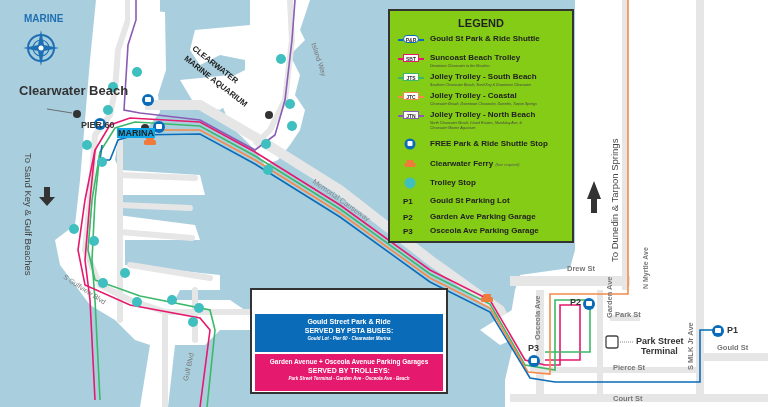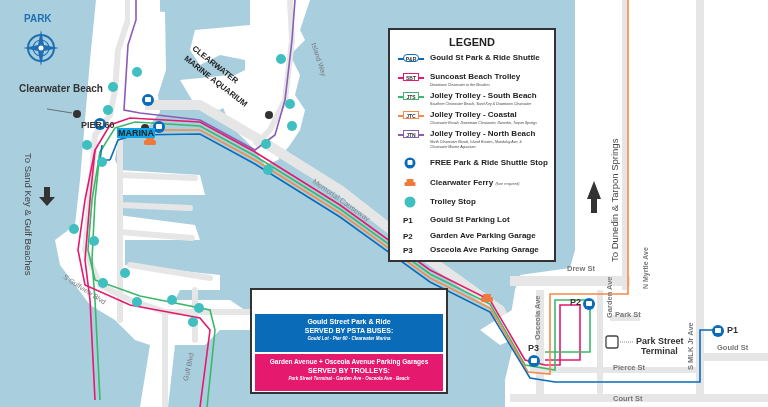--- a/index.html
+++ b/index.html
@@ -1,20 +1,20 @@
 <!DOCTYPE html>
 <html><head>
 <meta charset="utf-8">
 <style>
   html,body{margin:0;padding:0;}
   body{width:768px;height:407px;overflow:hidden;position:relative;background:#a9cfdf;font-family:"Liberation Sans",sans-serif;}
   #map{position:absolute;left:0;top:0;width:768px;height:407px;}
   .lbl{position:absolute;font-family:"Liberation Sans",sans-serif;white-space:nowrap;}
   .bold{font-weight:bold;}
-  .legend{position:absolute;left:388px;top:9px;width:168px;height:234px;background:#ffffff;border:2px solid #333;box-sizing:border-box;margin-top:19px;}
+  .legend{position:absolute;left:388px;top:9px;width:186px;height:234px;background:#84cc16;border:2px solid #333;box-sizing:border-box;}
   .legend-title{position:absolute;left:0;right:0;top:6px;text-align:center;font-weight:bold;font-size:11px;color:#222;}
   .lg-row{position:absolute;left:8px;width:172px;}
   .lg-badge{position:absolute;left:0;width:26px;height:10px;}
   .lg-badge .line{position:absolute;left:0;right:0;top:4px;height:2px;}
   .lg-badge .tag{position:absolute;left:5px;width:16px;height:8px;top:0;border:1.5px solid;background:#fff;font-size:5px;font-weight:bold;text-align:center;line-height:8px;box-sizing:border-box;color:#333;}
   .lg-name{position:absolute;left:32px;top:-1px;font-weight:bold;font-size:8px;color:#222;}
   .lg-desc{position:absolute;left:32px;top:10px;font-size:3.6px;font-style:italic;color:#444;line-height:4.5px;}
   .lg-sym{position:absolute;left:14px;width:12px;height:12px;}
   .lg-sym-text{position:absolute;left:12px;font-weight:bold;font-size:8px;color:#222;}
   .pr-box{position:absolute;left:250px;top:288px;width:198px;height:106px;background:#fff;border:2px solid #333;box-sizing:border-box;}
@@ -157,22 +157,22 @@
     <circle r="13" stroke-width="2"></circle>
       <circle r="8" stroke-width="1.2"></circle>
     <path d="M0 -18 L3 -3 L18 0 L3 3 L0 18 L-3 3 L-18 0 L-3 -3 Z" fill="#1f6fb3" stroke="none"></path>
     <circle r="2.5" fill="#fff" stroke="none"></circle>
   </g>
 
   <path d="M44 187 L50 187 L50 197 L55 197 L47 206 L39 197 L44 197 Z" fill="#333"></path>
   <path d="M591 213 L597 213 L597 199 L601 199 L594 181 L587 199 L591 199 Z" fill="#333"></path>
 </svg>
 
-<div class="lbl bold" style="left:24px;top:13px;font-size:10px;color:#1f6fb3;">PARK</div>
-<div class="lbl bold" style="left:19px;top:83px;font-size:10px;color:#333;">Clearwater Beach</div>
+<div class="lbl bold" style="left:24px;top:13px;font-size:10px;color:#1f6fb3;">MARINE</div>
+<div class="lbl bold" style="left:19px;top:83px;font-size:13px;color:#333;">Clearwater Beach</div>
 <div class="lbl bold" style="left:37px;top:120px;font-size:9px;color:#333;padding-left:44px;">PIER 60</div>
 <div class="lbl bold" style="left:105px;top:128px;font-size:9px;color:#222;background:#0ea5e9;padding:0 1px;margin-left:12px;">MARINA</div>
 <div class="lbl bold" style="left:196px;top:44px;font-size:8px;color:#222;transform:rotate(38deg);transform-origin:0 0;">CLEARWATER</div>
 <div class="lbl bold" style="left:188px;top:54px;font-size:8px;color:#222;transform:rotate(38deg);transform-origin:0 0;">MARINE AQUARIUM</div>
 <div class="lbl" style="left:15px;top:153px;font-size:9.5px;color:#444;transform:rotate(90deg);transform-origin:0 0;left:34px;">To Sand Key &amp; Gulf Beaches</div>
 <div class="lbl" style="left:609px;top:262px;font-size:9.5px;color:#444;transform:rotate(-90deg);transform-origin:0 0;">To Dunedin &amp; Tarpon Springs</div>
 <div class="lbl" style="left:317px;top:42px;font-size:7px;color:#777;transform:rotate(72deg);transform-origin:0 0;">Island Way</div>
 <div class="lbl" style="left:316px;top:177px;font-size:7.5px;color:#888;transform:rotate(35deg);transform-origin:0 0;">Memorial Causeway</div>
 <div class="lbl" style="left:66px;top:273px;font-size:7px;color:#777;transform:rotate(33deg);transform-origin:0 0;">S Gulfview Blvd</div>
 <div class="lbl" style="left:182px;top:380px;font-size:7px;color:#777;transform:rotate(-78deg);transform-origin:0 0;">Gulf Blvd</div>

